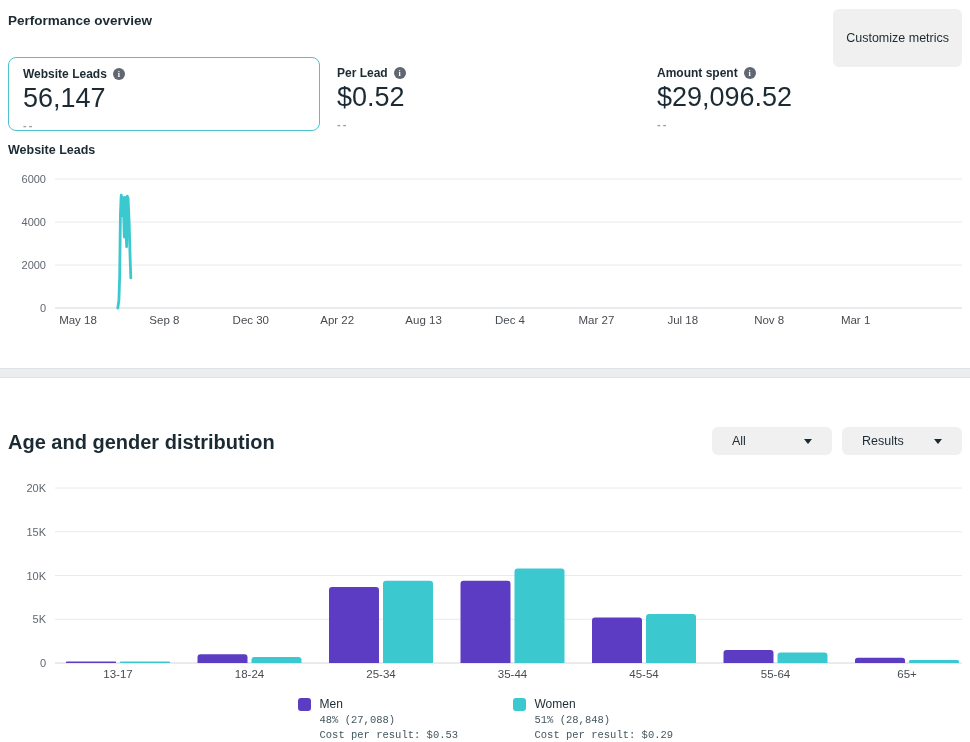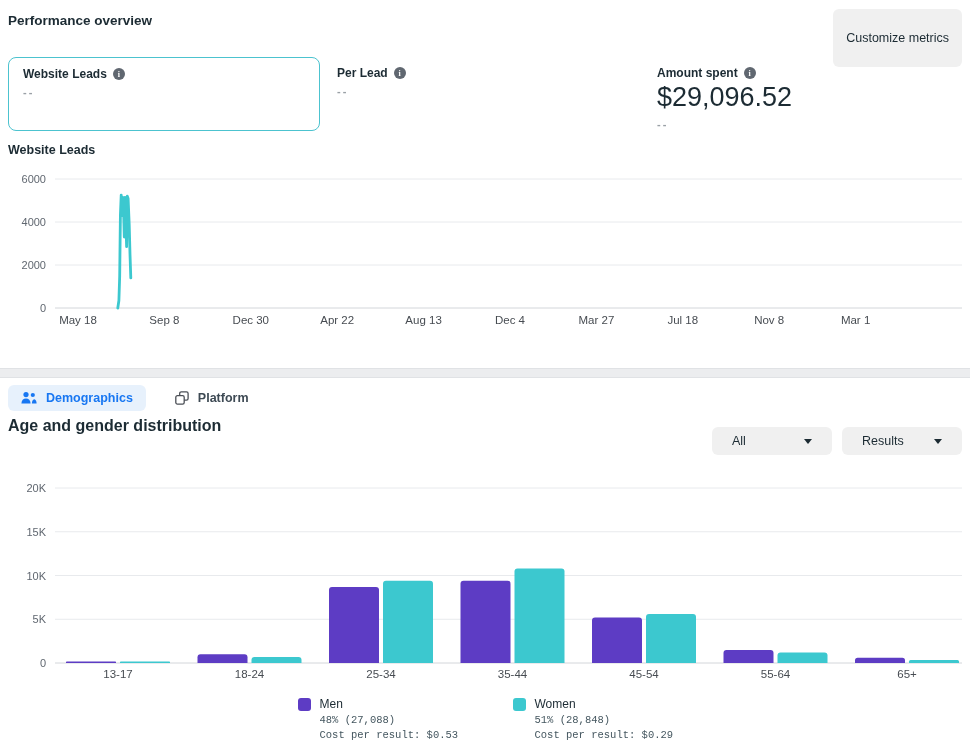--- a/index.html
+++ b/index.html
@@ -33,21 +33,21 @@
   .metric-sub { font-size:11px; font-weight:bold; color:#9aa0a6; margin-top:5px; letter-spacing:2px; }
 
   .chart-title { position:absolute; top:143px; left:8px; font-size:12.5px; font-weight:bold; color:#1c2b33; }
   #line-chart { position:absolute; top:160px; left:0; }
 
   .tabs { position:absolute; top:7px; left:8px; display:flex; align-items:center; gap:16px; }
   .tab { display:flex; align-items:center; gap:9px; padding:6px 13px; border-radius:6px;
     font-size:12.5px; font-weight:bold; color:#3e4a54; cursor:pointer; }
   .tab.active { background:#e7f1fc; color:#1877f2; }
 
-  .bar-heading { position:absolute; top:39px; left:8px; font-size:16px; font-weight:bold; color:#1c2b33; }
+  .bar-heading { position:absolute; top:53px; left:8px; font-size:20px; font-weight:bold; color:#1c2b33; }
   .selects { position:absolute; top:49px; right:8px; display:flex; gap:10px; }
   .select { width:120px; height:28px; background:#f0f0f0; border-radius:6px;
     display:flex; align-items:center; justify-content:space-between; padding:0 20px;
     font-size:12.5px; color:#1c2b33; cursor:pointer; }
   .caret { width:0; height:0; border-left:4.5px solid transparent;
     border-right:4.5px solid transparent; border-top:5.5px solid #1c2b33; }
 
   #bar-chart { position:absolute; top:92px; left:0; }
 
   .legend { position:absolute; top:319px; left:0; width:100%;
@@ -70,28 +70,30 @@
     <div class="panel-header">
       <h2>Performance overview</h2>
       <button class="btn">Customize metrics</button>
     </div>
 
     <div class="metric-card selected">
       <div class="metric-label">
         <span>Website Leads</span>
         <span class="info-icon">i</span>
       </div>
+      <div class="metric-value">56,147</div>
       <div class="metric-sub">--</div>
     </div>
 
     <div class="metric-card c2">
       <div class="metric-label">
         <span>Per Lead</span>
         <span class="info-icon">i</span>
       </div>
+      <div class="metric-value">$0.52</div>
       <div class="metric-sub">--</div>
     </div>
 
     <div class="metric-card c3">
       <div class="metric-label">
         <span>Amount spent</span>
         <span class="info-icon">i</span>
       </div>
       <div class="metric-value">$29,096.52</div>
       <div class="metric-sub">--</div>
@@ -117,42 +119,20 @@
         <text x="682.8000000000001" y="164" class="axd" text-anchor="middle">Jul 18</text>
         <text x="769.2" y="164" class="axd" text-anchor="middle">Nov 8</text>
         <text x="855.6" y="164" class="axd" text-anchor="middle">Mar 1</text>
         <polyline points="117.8,148.0 118.9,140.5 119.7,115.8 120.4,55.5 121.2,35.1 122.0,55.5 122.7,37.3 123.5,47.0 124.3,77.0 125.0,37.3 125.8,59.8 126.6,86.7 127.3,36.2 128.1,38.4 129.2,64.1 130.0,94.3 130.8,117.9" fill="none" stroke="#3cc8cf" stroke-width="2.8" stroke-linejoin="round" stroke-linecap="round"></polyline>
       </svg>
   </section>
 
   <div class="divider"></div>
 
   <section class="panel bottom-panel">
-    <div class="tabs">
-      <div class="tab active">
-        <span style="display:inline-flex">
-          <svg width="16" height="14" viewBox="0 0 16 14" fill="#1877f2">
-            <circle cx="5" cy="3.6" r="2.6"></circle>
-            <path d="M0.4,12.6 c0-3.1 2-5 4.6-5 s4.6,1.9 4.6,5 z"></path>
-            <circle cx="11.8" cy="4" r="2.1"></circle>
-            <path d="M10.9,12.6 c0-2.4 0.7-3.9 2.4-4.3 c1.6,0.4 2.3,1.9 2.3,4.3 z"></path>
-          </svg>
-        </span>
-        <span>Demographics</span>
-      </div>
-      <div class="tab">
-        <span style="display:inline-flex">
-          <svg width="14" height="14" viewBox="0 0 14 14">
-            <rect x="4.7" y="0.8" width="8.4" height="8.4" rx="1.6" fill="none" stroke="#4b4f56" stroke-width="1.3"></rect>
-            <rect x="0.8" y="4.7" width="8.4" height="8.4" rx="1.6" fill="#fff" stroke="#4b4f56" stroke-width="1.3"></rect>
-          </svg>
-        </span>
-        <span>Platform</span>
-      </div>
-    </div>
 
     <h2 class="bar-heading">Age and gender distribution</h2>
 
     <div class="selects">
       <div class="select">
         <span>All</span>
         <span class="caret"></span>
       </div>
       <div class="select">
         <span>Results</span>

